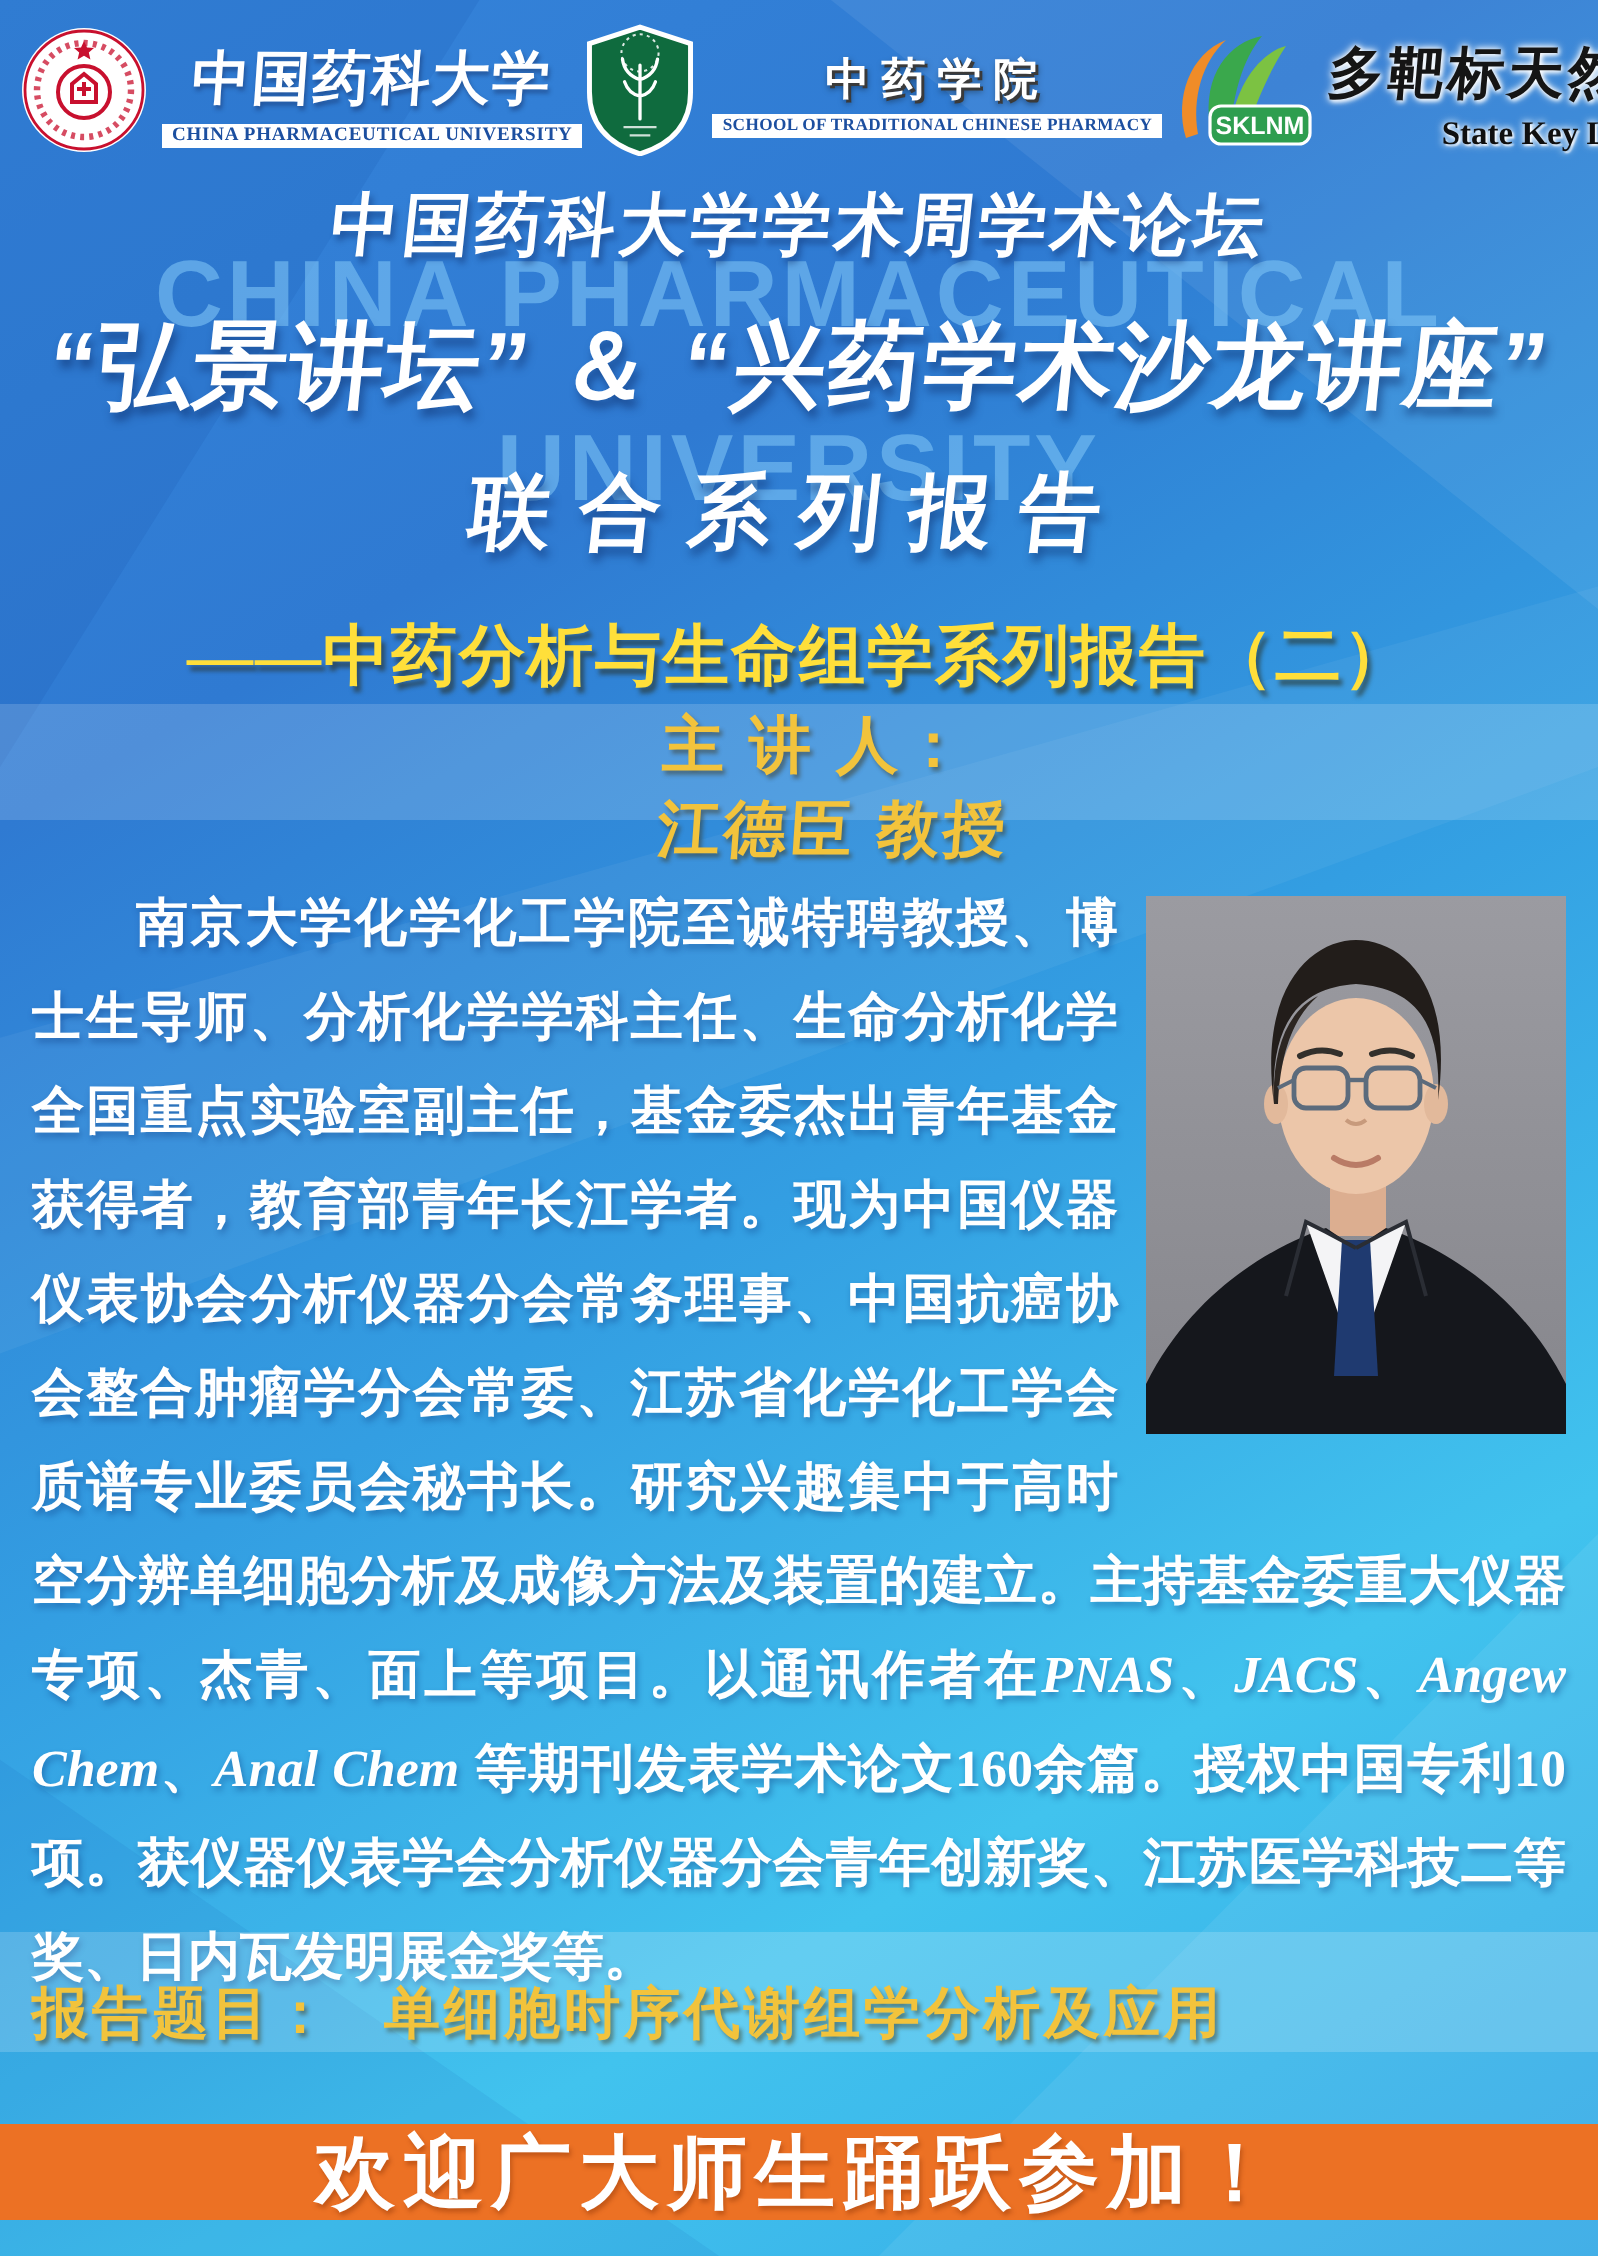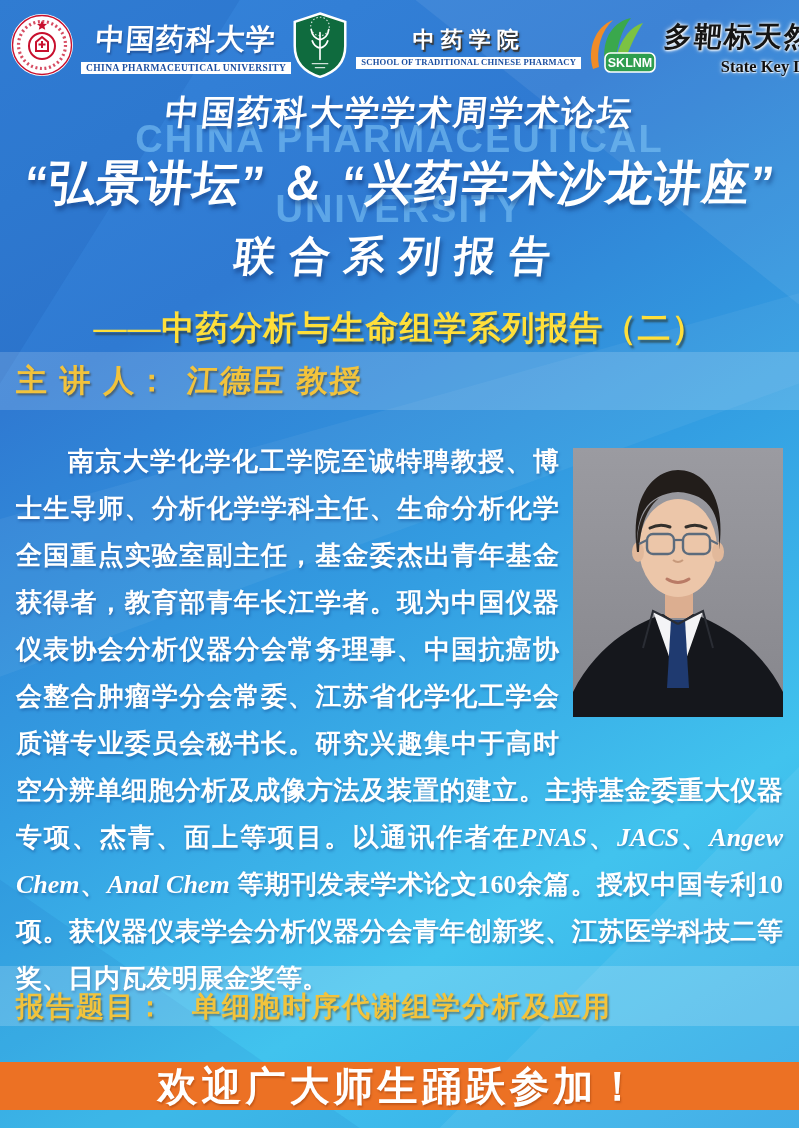--- a/index.html
+++ b/index.html
@@ -31,36 +31,36 @@
   .stcp-en { font-size:8.6px; letter-spacing:.2px; }
   .sklnm-cn { font-size:28px; font-weight:900; color:#151515; letter-spacing:2px; white-space:nowrap;
               transform:skewX(-5deg);
               text-shadow:0 0 3px #fff,0 0 5px rgba(255,255,255,.9),1px 1px 2px rgba(255,255,255,.8); }
   .sklnm-en { font-family:"Liberation Serif",serif; font-weight:bold; font-size:16.5px; color:#101010;
               white-space:nowrap; margin-top:1px;
               text-shadow:0 0 3px #fff,0 0 5px rgba(255,255,255,.85),1px 1px 1px rgba(255,255,255,.8); }
 
   
   .watermark { position:absolute; left:0; right:0; top:104px; text-align:center;
-               font-weight:900; font-size:38px; letter-spacing:2px;
+               font-weight:900; font-size:47px; letter-spacing:2px;
                color:rgba(125,195,245,.6); line-height:1.85; pointer-events:none; }
   .title-block { position:absolute; left:0; right:0; top:90px; text-align:center; color:#fff; }
   .t-line1 { font-size:34px; font-weight:900; letter-spacing:2px; transform:skewX(-6deg);
              text-shadow:2px 3px 3px rgba(10,40,100,.45); }
   .t-line2 { font-size:47px; font-weight:900; margin-top:16px; letter-spacing:1px; transform:skewX(-6deg);
              text-shadow:2px 4px 4px rgba(10,40,100,.5); white-space:nowrap; }
   .t-line3 { font-size:41px; font-weight:900; margin-top:14px; letter-spacing:14px; transform:skewX(-6deg);
              text-shadow:2px 4px 4px rgba(10,40,100,.5); }
   .t-series { margin-top:22px; font-family:"Liberation Serif","DejaVu Serif",serif;
               font-size:33px; font-weight:900; color:#ffdf3a; letter-spacing:1px;
               text-shadow:2px 3px 2px rgba(40,40,20,.55); }
 
   
   .speaker-band { position:absolute; left:0; right:0; top:352px; height:58px;
-                  background:rgba(255,255,255,.16); display:flex; align-items:center; padding-left:16px; }
+                  background:rgba(255,255,255,.16); display:flex; align-items:center; padding-left:16px;flex-direction:column; }
   .speaker-band .lbl,.speaker-band .name { font-size:31px; font-weight:900; color:#f2c33c;
                   text-shadow:1.5px 2px 2px rgba(60,40,0,.45); letter-spacing:2px; }
   .speaker-band .name { margin-left:18px; transform:skewX(-4deg); }
 
   
   .bio { position:absolute; left:16px; right:16px; top:438px; color:#fff;
          font-size:26px; font-weight:bold; line-height:47px; text-align:justify;
          text-shadow:1px 2px 3px rgba(10,50,120,.4); }
   .bio p { text-indent:2em; }
   .seg-journal { font-family:"Liberation Serif","DejaVu Serif",serif; font-style:italic; font-weight:bold; }

